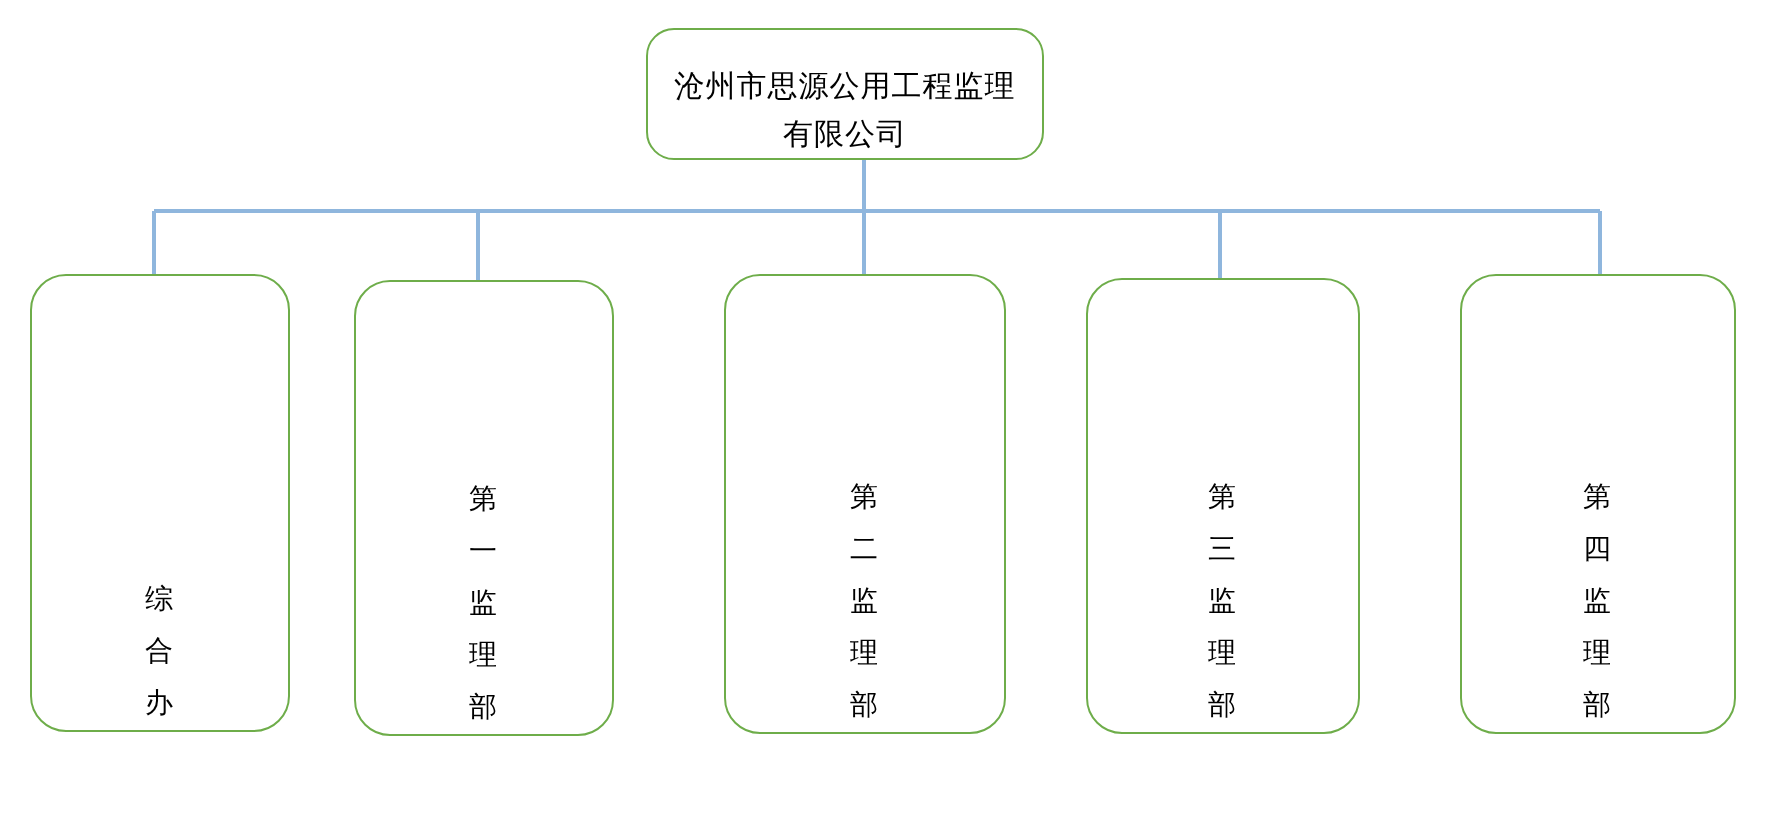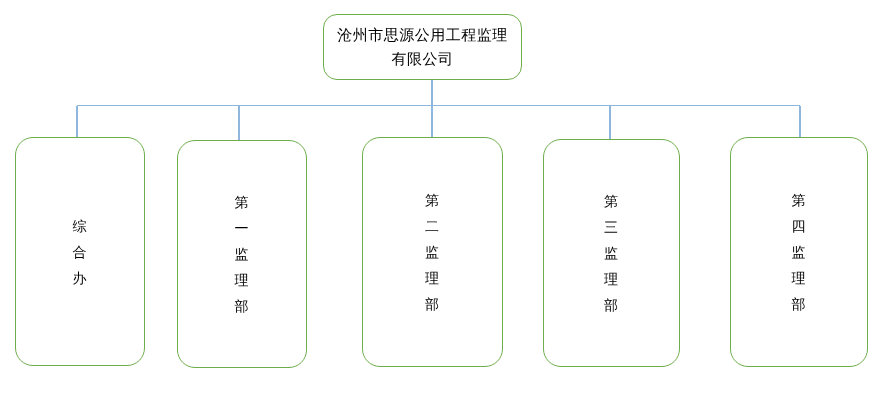--- a/index.html
+++ b/index.html
@@ -25,21 +25,21 @@
     height: 409px;
     pointer-events: none;
   }
   .org-box {
     position: absolute;
     box-sizing: border-box;
     background: #ffffff;
     border: 1px solid #6ead4a;
     border-radius: 18px;
     display: flex;
-    align-items: center;
+    align-items: flex-end;
     justify-content: center;
     z-index: 2;
   }
   .org-box.root {
     border-radius: 14px;
   }
   .root-label {
     font-size: 15px;
     line-height: 24px;
     color: #000000;

